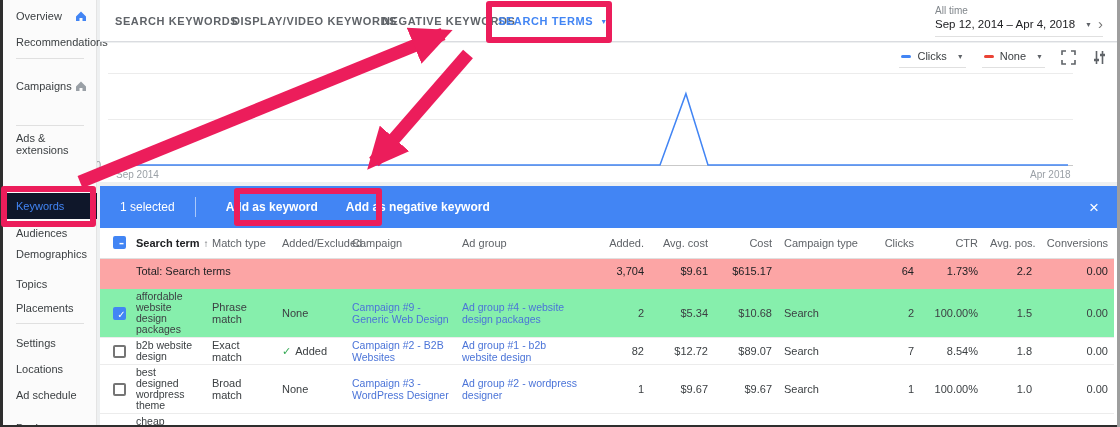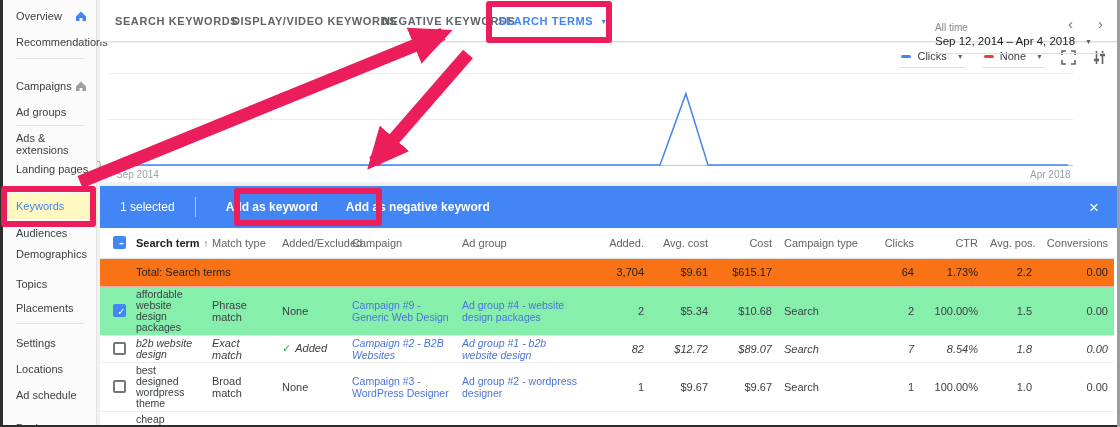--- a/index.html
+++ b/index.html
@@ -14,34 +14,34 @@
   .edge.left { left:0; top:0; width:3px; height:427px; }
   .edge.bottom { left:0; top:425px; width:1120px; height:2px; }
   .edge.right { left:1117px; top:0; width:3px; height:427px; background:#9e9e9e; }
 
   
   #sidebar { position:absolute; left:3px; top:0; width:94px; height:427px;
     background:#fbfbfb; border-right:1px solid #e4e4e4; z-index:2; }
   .side-item { position:absolute; left:0; width:94px; height:26px; display:flex;
     align-items:center; padding-left:13px; font-size:11px; color:#3c4043; cursor:pointer; }
   .side-item .home { margin-left:auto; margin-right:10px; display:flex; }
-  .side-item.sel { background:#fef9c3; color:#4285f4; }
+  .side-item.sel { background:#0f172a; color:#4285f4; }
   .side-div { position:absolute; left:13px; width:68px; height:1px; background:#e0e0e0; }
 
   
   #tabcard { position:absolute; left:100px; top:0; width:1017px; height:42px;
     background:#fff; border-bottom:1px solid #dadce0; z-index:2; }
   .tab { position:absolute; top:0; height:42px; display:flex; align-items:center;
     font-size:11px; font-weight:700; letter-spacing:.6px; color:#5f6368; cursor:pointer; }
   .tab.active { color:#4285f4; }
   .tab .caret { font-size:7px; margin-left:7px; color:#4285f4; }
   #tab-underline { position:absolute; left:392px; top:38px; width:116px; height:4px; background:#4285f4; }
 
   
-  #daterange { position:absolute; right:14px; top:22px; width:168px; cursor:pointer; }
+  #daterange { position:absolute; right:14px; top:5px; width:168px; cursor:pointer; }
   #daterange .preset { font-size:10px; color:#80868b; margin-bottom:2px; }
   #daterange .range-row { display:flex; align-items:center; font-size:11.5px; color:#202124;
      border-bottom:1px solid #e0e0e0; padding-bottom:6px; }
   #daterange .caret { font-size:7px; color:#5f6368; margin-left:10px; }
   .chev { position:absolute; top:16px; font-size:15px; color:#757575; cursor:pointer; line-height:1; }
 
   
   #chartcard { position:absolute; left:100px; top:43px; width:1017px; height:139px; background:#fff; z-index:1; }
   #chart-controls { position:absolute; right:10px; top:4px; display:flex; align-items:center; gap:16px; }
   .metric-dd { display:flex; align-items:center; gap:6px; font-size:11px; color:#3c4043;
@@ -67,24 +67,24 @@
   #actionbar .close { margin-left:auto; margin-right:18px; font-size:17px; cursor:pointer; line-height:1; }
 
   
   #tablecard { position:absolute; left:100px; top:228px; width:1017px; height:197px; background:#fff; z-index:2; }
   table { border-collapse:collapse; table-layout:fixed; width:1014px; }
   th, td { font-size:11px; padding:0 6px; vertical-align:middle; }
   thead th { height:30px; color:#5f6368; font-weight:400; text-align:left;
     border-bottom:1px solid #e0e0e0; white-space:nowrap; cursor:pointer; }
   thead th.sorted { color:#202124; font-weight:700;text-align:center; }
   th.num, td.num { text-align:right; }
-  tr.total td { height:28px; background:#f97316; border-bottom:1px solid #fca5a5; color:#202124; }
+  tr.total td { height:28px; background:#fca5a5; border-bottom:6px solid #fca5a5; color:#202124; }
   tbody tr.datarow td { border-bottom:1px solid #ececec; color:#3c4043; }
   tr.r1 td { height:32px; background:#86efac; }
-  tr.r2 td { height:25px;font-style:italic; } tr.r3 td { height:25px; }
+  tr.r2 td { height:25px; } tr.r3 td { height:25px; }
   tr.r4 td { height:29px; }
   td.term { font-size:10.5px; line-height:11px; color:#202124; padding-top:2px; padding-bottom:2px; }
   td.linkcell { font-size:10.5px; line-height:12px; }
   .tlink { color:#4b74d8; cursor:pointer; }
   .sortarrow { font-size:10px; color:#5f6368; margin-left:4px; }
   .addedcheck { color:#34a853; font-family:"DejaVu Sans",sans-serif; margin-right:4px; }
 
   
   .cb { width:13px; height:13px; border:2px solid #757575; border-radius:2px;
     margin-left:7px; cursor:pointer; background:#fff; }
@@ -117,29 +117,23 @@
     </div>
     <div class="side-div" style="top:58px"></div>
     <div class="side-item" style="top:73px">
       <span>Campaigns</span>
       <span class="home">
         <svg class="icon" width="12" height="12" viewBox="0 0 12 12">
             <path d="M1 6.5 6 1.5 11 6.5 V11 H7.5 V8 H4.5 V11 H1 Z" fill="#9aa0a6"></path>
           </svg>
       </span>
     </div>
-    <div class="side-item" style="top:99px">
-      <span>Ad groups</span>
-    </div>
     <div class="side-div" style="top:125px"></div>
     <div class="side-item" style="top:131px">
       <span>Ads &amp; extensions</span>
-    </div>
-    <div class="side-item" style="top:156px">
-      <span>Landing pages</span>
     </div>
     <div class="side-item sel" style="top:193px">
       <span>Keywords</span>
     </div>
     <div class="side-item" style="top:220px">
       <span>Audiences</span>
     </div>
     <div class="side-item" style="top:241px">
       <span>Demographics</span>
     </div>

